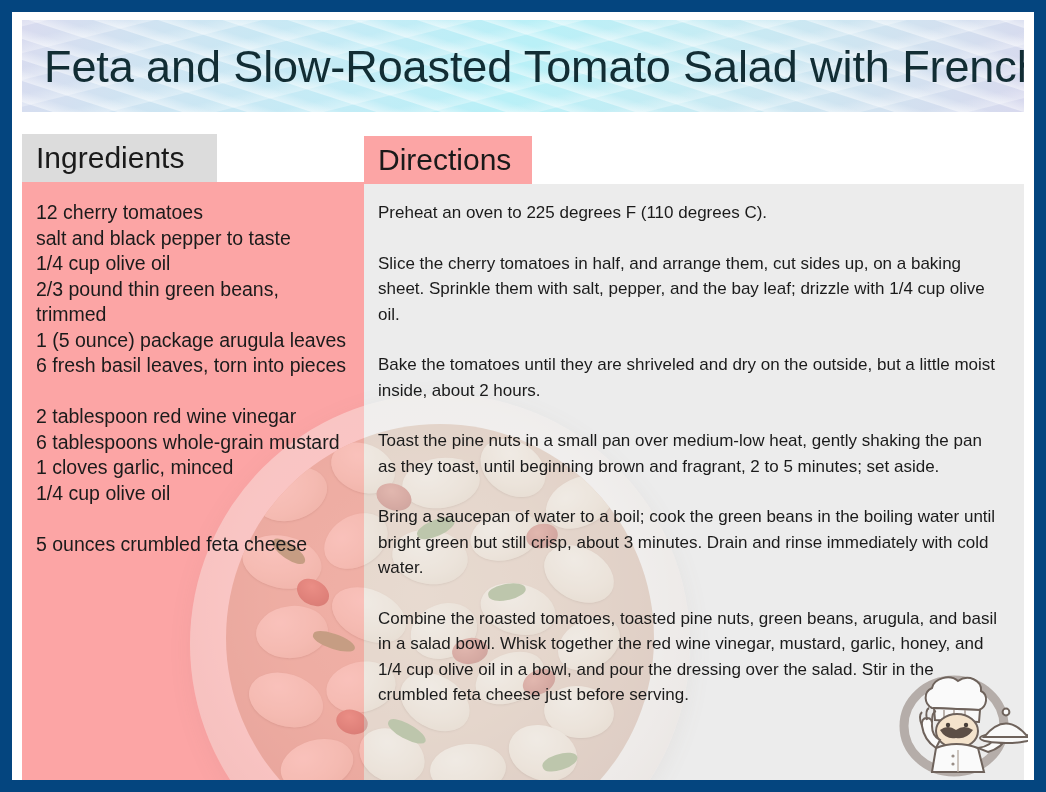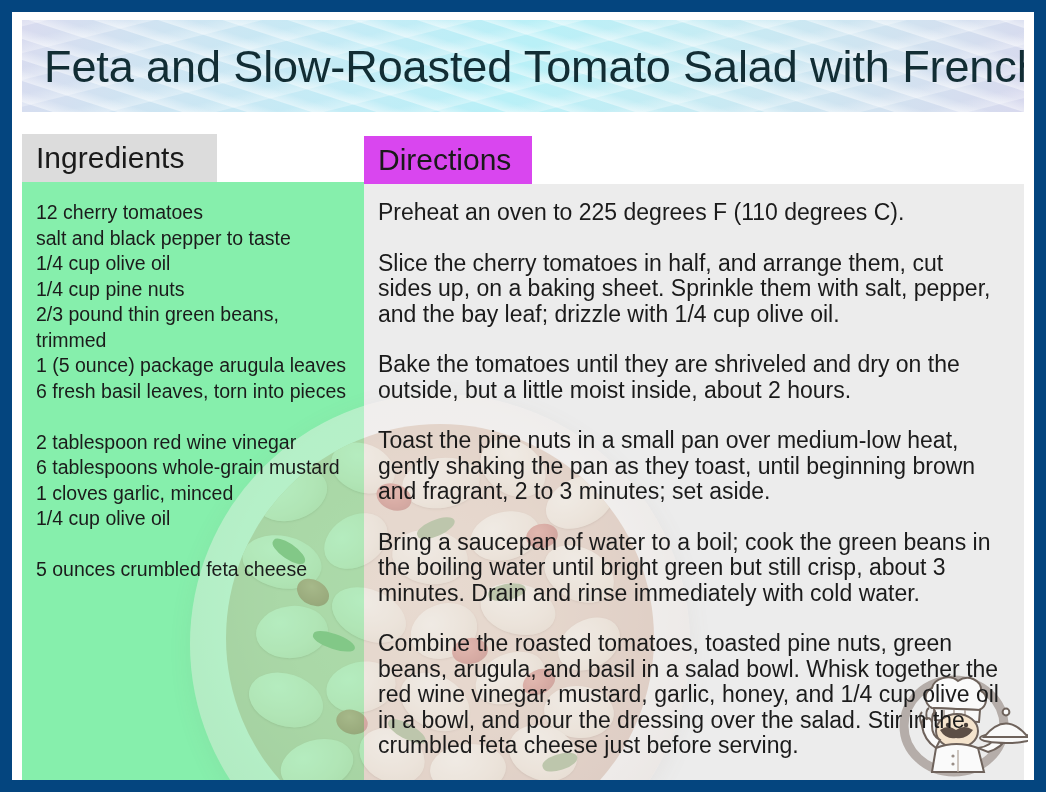--- a/index.html
+++ b/index.html
@@ -123,34 +123,34 @@
   #tab-ingredients {
     left: 10px;
     top: 122px;
     width: 195px;
     background: #dcdcdc;
   }
   #tab-directions {
     left: 352px;
     top: 124px;
     width: 168px;
-    background: #d946ef;
+    background: #fca5a5;
   }
 
   
   .panel {
     position: absolute;
     box-sizing: border-box;
   }
   #panel-ingredients {
     left: 10px;
     top: 170px;
     width: 342px;
     height: 598px;
-    background: #86efac;
+    background: #fca5a5;
   }
   #panel-directions {
     left: 352px;
     top: 172px;
     width: 660px;
     height: 596px;
     background: #ececec;
   }
 
   .panel-body {
@@ -162,21 +162,21 @@
     padding: 18px 12px 0 14px;
     font-size: 19.5px;
     line-height: 25.5px;
     color: #1b1b1b;
   }
   #ingredients-list .ing-line { white-space: normal; }
   #ingredients-list .ing-gap { height: 25.5px; }
 
   #directions-list {
     padding: 16px 22px 0 14px;
-    font-size: 23px;
+    font-size: 17px;
     line-height: 25.5px;
     color: #1b1b1b;
   }
   #directions-list p {
     margin: 0 0 25px 0;
   }
 
   
   #chef-logo {
     position: absolute;
@@ -195,40 +195,39 @@
 
   <div id="banner">
     <div id="banner-title">Feta and Slow-Roasted Tomato Salad with French</div>
   </div>
 
   <div class="panel" id="panel-ingredients">
     <div class="panel-body" id="ingredients-list">
         <div class="ing-line">12 cherry tomatoes</div>
         <div class="ing-line">salt and black pepper to taste</div>
         <div class="ing-line">1/4 cup olive oil</div>
-        <div class="ing-line">1/4 cup pine nuts</div>
         <div class="ing-line">2/3 pound thin green beans, trimmed</div>
         <div class="ing-line">1 (5 ounce) package arugula leaves</div>
         <div class="ing-line">6 fresh basil leaves, torn into pieces</div>
         <div class="ing-gap"></div>
         <div class="ing-line">2 tablespoon red wine vinegar</div>
         <div class="ing-line">6 tablespoons whole-grain mustard</div>
         <div class="ing-line">1 cloves garlic, minced</div>
         <div class="ing-line">1/4 cup olive oil</div>
         <div class="ing-gap"></div>
         <div class="ing-line">5 ounces crumbled feta cheese</div>
       </div>
   </div>
 
   <div class="panel" id="panel-directions">
     <div class="panel-body" id="directions-list">
         <p>Preheat an oven to 225 degrees F (110 degrees C).</p>
         <p>Slice the cherry tomatoes in half, and arrange them, cut sides up, on a baking sheet. Sprinkle them with salt, pepper, and the bay leaf; drizzle with 1/4 cup olive oil.</p>
         <p>Bake the tomatoes until they are shriveled and dry on the outside, but a little moist inside, about 2 hours.</p>
-        <p>Toast the pine nuts in a small pan over medium-low heat, gently shaking the pan as they toast, until beginning brown and fragrant, 2 to 3 minutes; set aside.</p>
+        <p>Toast the pine nuts in a small pan over medium-low heat, gently shaking the pan as they toast, until beginning brown and fragrant, 2 to 5 minutes; set aside.</p>
         <p>Bring a saucepan of water to a boil; cook the green beans in the boiling water until bright green but still crisp, about 3 minutes. Drain and rinse immediately with cold water.</p>
         <p>Combine the roasted tomatoes, toasted pine nuts, green beans, arugula, and basil in a salad bowl. Whisk together the red wine vinegar, mustard, garlic, honey, and 1/4 cup olive oil in a bowl, and pour the dressing over the salad. Stir in the crumbled feta cheese just before serving.</p>
       </div>
   </div>
 
   <div id="salad-photo">
     <div class="bowl-outer"></div>
     <div class="bowl-inner">
       <div class="bean" style="left:28px;  top:44px;  width:74px; height:52px; transform:rotate(-18deg);"></div>
       <div class="bean" style="left:104px; top:20px;  width:66px; height:48px; transform:rotate(22deg);"></div>

